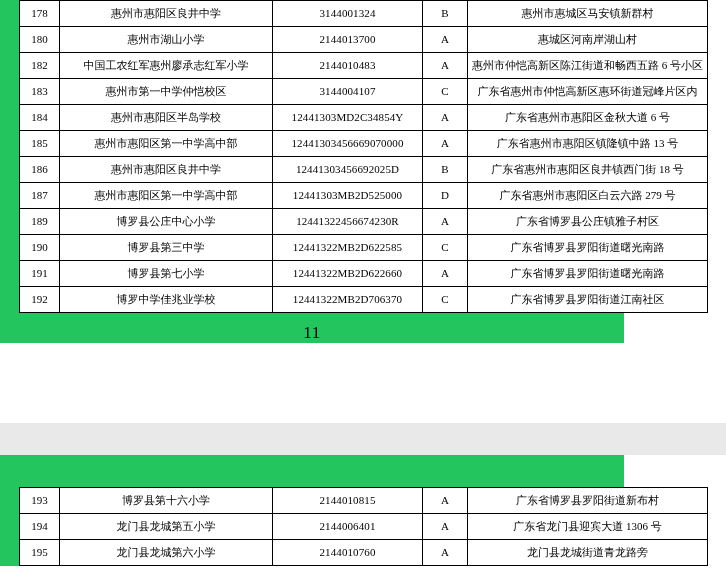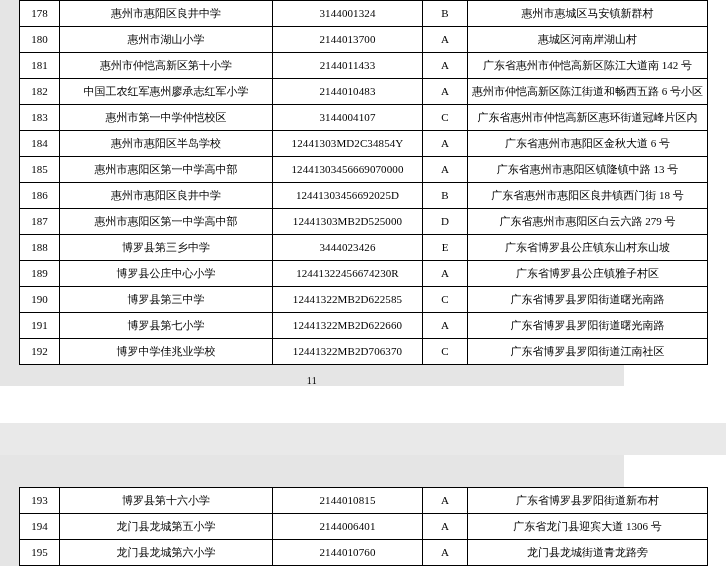--- a/index.html
+++ b/index.html
@@ -17,21 +17,21 @@
   .page {
     position: relative;
     width: 726px;
     height: 579px;
     background: #ffffff;
   }
   .sheet {
     position: absolute;
     left: 0;
     width: 624px;
-    background: #e5e5e5;
+    background: #22c55e;
   }
   .sheet-top { top: 0; }
   .sheet-bottom { top: 455px; }
 
   table.doc-table {
     border-collapse: collapse;
     table-layout: fixed;
     width: 688px;
     margin: 0 19px;
     background: #ffffff;
@@ -54,21 +54,21 @@
   col.c-addr { width: 240px; }
 
   td.idx { font-size: 11.5px; }
   td.name { font-size: 11px; }
   td.code { font-family: "Liberation Serif", "DejaVu Serif", serif; font-size: 11px; letter-spacing: 0.1px; }
   td.type { font-size: 11px; }
   td.addr { font-size: 11px; }
 
   .page-number {
     text-align: center;
-    font-size: 10px;
+    font-size: 17px;
     color: #000000;
     margin-top: 10px;
     letter-spacing: 0.5px;
   }
   .gap {
     position: absolute;
     left: 0;
     top: 423px;
     width: 726px;
     height: 32px;
@@ -101,27 +101,20 @@
           <td class="addr">惠州市惠城区马安镇新群村</td>
         </tr>
         <tr>
           <td class="idx">180</td>
           <td class="name">惠州市湖山小学</td>
           <td class="code">2144013700</td>
           <td class="type">A</td>
           <td class="addr">惠城区河南岸湖山村</td>
         </tr>
         <tr>
-          <td class="idx">181</td>
-          <td class="name">惠州市仲恺高新区第十小学</td>
-          <td class="code">2144011433</td>
-          <td class="type">A</td>
-          <td class="addr">广东省惠州市仲恺高新区陈江大道南 142 号</td>
-        </tr>
-        <tr>
           <td class="idx">182</td>
           <td class="name">中国工农红军惠州廖承志红军小学</td>
           <td class="code">2144010483</td>
           <td class="type">A</td>
           <td class="addr">惠州市仲恺高新区陈江街道和畅西五路 6 号小区</td>
         </tr>
         <tr>
           <td class="idx">183</td>
           <td class="name">惠州市第一中学仲恺校区</td>
           <td class="code">3144004107</td>
@@ -148,27 +141,20 @@
           <td class="code">12441303456692025D</td>
           <td class="type">B</td>
           <td class="addr">广东省惠州市惠阳区良井镇西门街 18 号</td>
         </tr>
         <tr>
           <td class="idx">187</td>
           <td class="name">惠州市惠阳区第一中学高中部</td>
           <td class="code">12441303MB2D525000</td>
           <td class="type">D</td>
           <td class="addr">广东省惠州市惠阳区白云六路 279 号</td>
-        </tr>
-        <tr>
-          <td class="idx">188</td>
-          <td class="name">博罗县第三乡中学</td>
-          <td class="code">3444023426</td>
-          <td class="type">E</td>
-          <td class="addr">广东省博罗县公庄镇东山村东山坡</td>
         </tr>
         <tr>
           <td class="idx">189</td>
           <td class="name">博罗县公庄中心小学</td>
           <td class="code">12441322456674230R</td>
           <td class="type">A</td>
           <td class="addr">广东省博罗县公庄镇雅子村区</td>
         </tr>
         <tr>
           <td class="idx">190</td>

